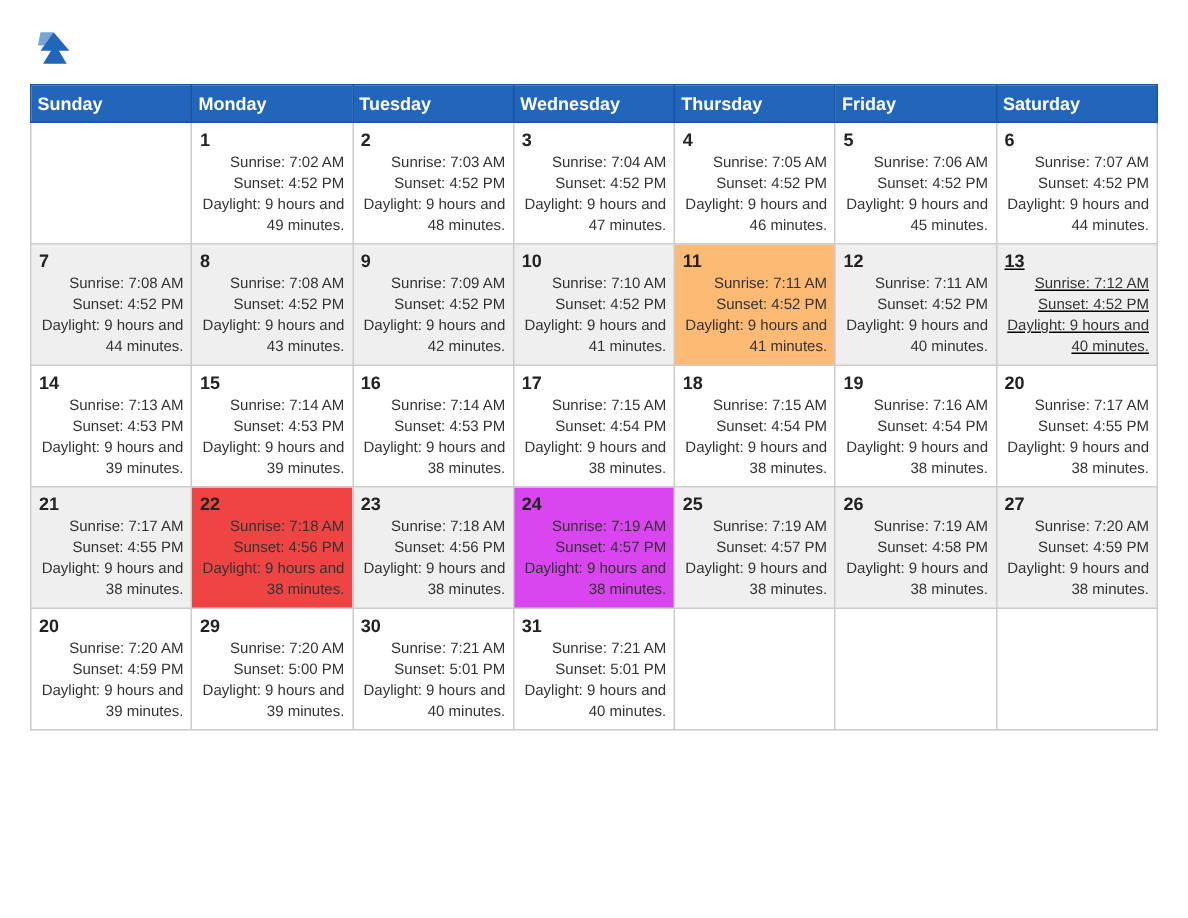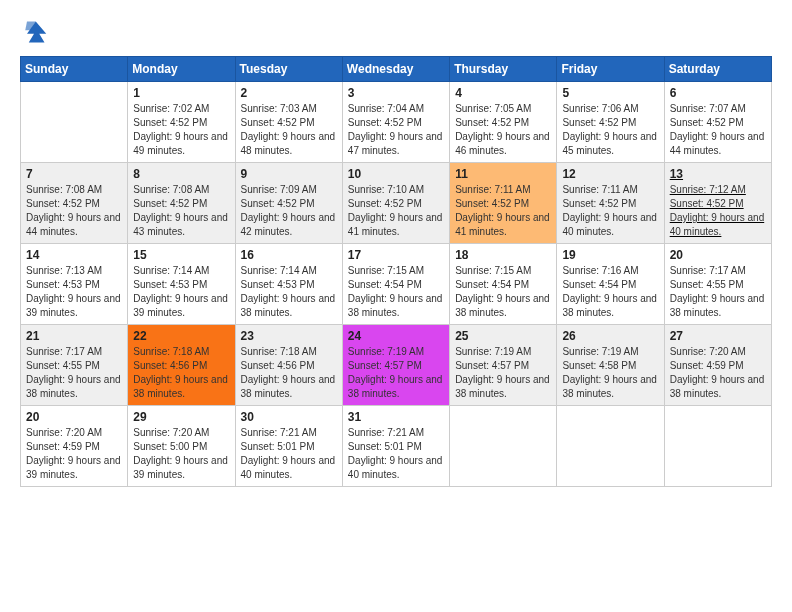--- a/index.html
+++ b/index.html
@@ -83,20 +83,21 @@
       font-size: 12px;
       font-weight: bold;
       color: #222;
       display: block;
       margin-bottom: 2px;
     }
     .day-info {
       font-size: 10px;
       color: #333;
       line-height: 1.4;
+      text-align: right;
     }
     .empty-cell {
       background: #f9f9f9;
     }
   </style>
 </head>
 <body>
 
 <div class="page">
   <div class="header">
@@ -214,21 +215,21 @@
           <td>
             <span class="day-number">20</span>
             <div class="day-info">Sunrise: 7:17 AM<br>Sunset: 4:55 PM<br>Daylight: 9 hours and 38 minutes.</div>
           </td>
         </tr>
         <tr style="background: rgb(239, 239, 239);">
           <td style="background: rgb(239, 239, 239);">
             <span class="day-number">21</span>
             <div class="day-info">Sunrise: 7:17 AM<br>Sunset: 4:55 PM<br>Daylight: 9 hours and 38 minutes.</div>
           </td>
-          <td style="background: #f97316;">
+          <td style="background: #ef4444;">
             <span class="day-number">22</span>
             <div class="day-info">Sunrise: 7:18 AM<br>Sunset: 4:56 PM<br>Daylight: 9 hours and 38 minutes.</div>
           </td>
           <td style="background: rgb(239, 239, 239); margin-left: 31px;">
             <span class="day-number">23</span>
             <div class="day-info">Sunrise: 7:18 AM<br>Sunset: 4:56 PM<br>Daylight: 9 hours and 38 minutes.</div>
           </td>
           <td style="background: #d946ef;">
             <span class="day-number">24</span>
             <div class="day-info">Sunrise: 7:19 AM<br>Sunset: 4:57 PM<br>Daylight: 9 hours and 38 minutes.</div>

